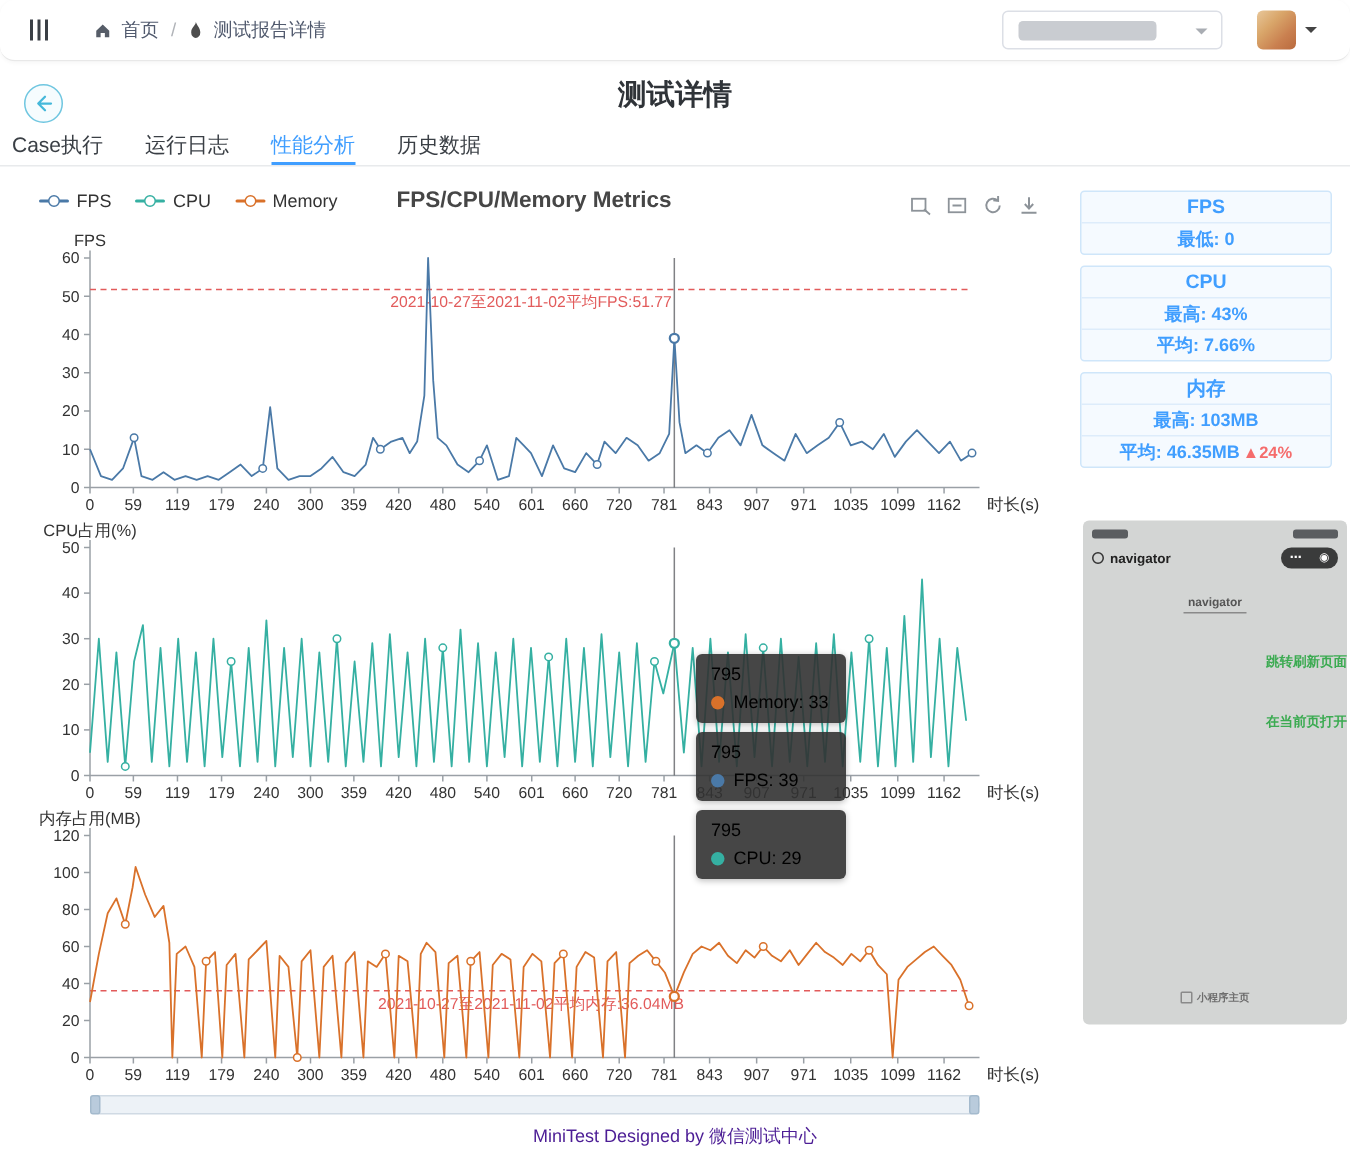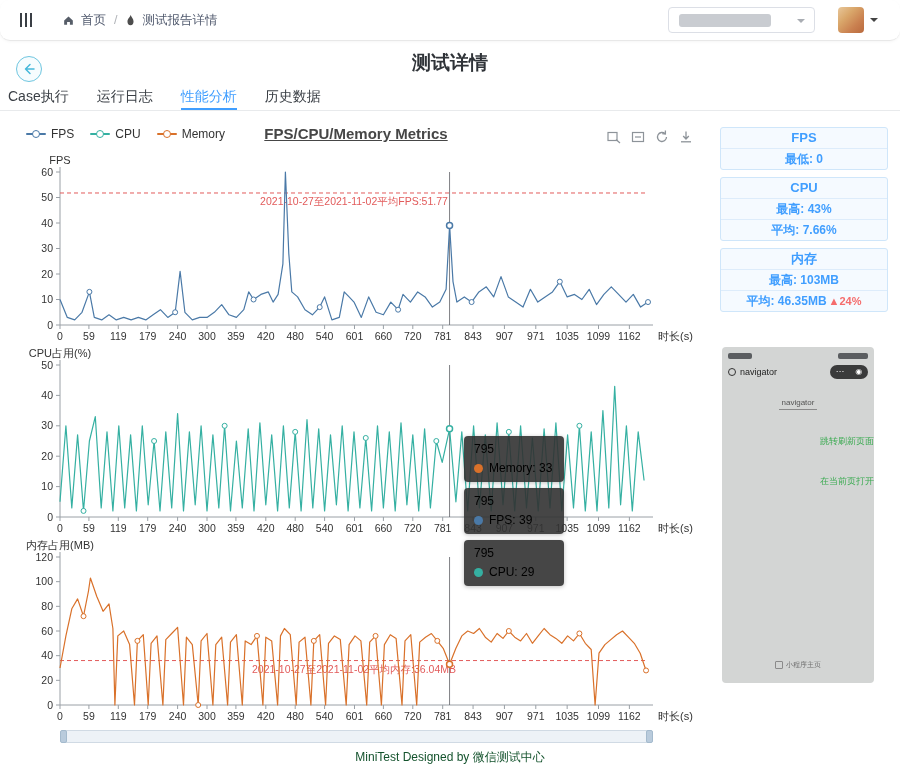--- a/index.html
+++ b/index.html
@@ -30,21 +30,21 @@
   .tabs{position:absolute;left:0;top:84px;width:900px;height:27px;border-bottom:1px solid #e8eaec;display:flex;box-sizing:border-box;}
   .tab{margin-left:28px;font-size:14px;color:#3a3f45;line-height:25px;cursor:pointer;white-space:nowrap;}
   .tab:first-child{margin-left:8px;}
   .tab.active{color:#409EFF;border-bottom:2px solid #409EFF;}
   
   .legend{position:absolute;left:26px;top:127px;display:flex;gap:16px;font-size:12px;color:#333;}
   .legend-item{display:flex;align-items:center;gap:5px;cursor:pointer;}
   .lm{width:20px;height:10px;position:relative;display:inline-block;}
   .lm-line{position:absolute;left:0;top:4px;width:20px;height:2px;border-radius:1px;}
   .lm-dot{position:absolute;left:6px;top:1px;width:6px;height:6px;border:1.5px solid #999;border-radius:50%;background:#fff;box-sizing:content-box;}
-  .chart-title{position:absolute;left:0;top:125px;width:712px;text-align:center;font-size:15px;font-weight:700;color:#464646;text-decoration:underline;}
+  .chart-title{position:absolute;left:0;top:125px;width:712px;text-align:center;font-size:15px;font-weight:700;color:#464646;}
   .toolbox{position:absolute;left:606px;top:129px;display:flex;gap:8px;}
   .toolbox .tool{width:16px;height:16px;cursor:pointer;}
   
   .charts-svg{position:absolute;left:0;top:150px;}
   .tooltip{position:absolute;left:464px;top:436px;z-index:5;}
   .tip-box{background:rgba(50,50,50,.9);border-radius:4px;color:#000000;padding:6px 12px 7px 10px;margin-bottom:6px;
     font-size:12px;min-width:72px;box-shadow:0 1px 4px rgba(0,0,0,.25);}
   .tip-header{margin-bottom:5px;}
   .tip-row{display:flex;align-items:center;gap:6px;white-space:nowrap;}
   .tip-dot{width:9px;height:9px;border-radius:50%;background:#999;flex:none;}
@@ -53,21 +53,21 @@
   .dz-handle{position:absolute;top:-1px;width:5px;height:11px;background:#b9cbdc;border:1px solid #a4bacd;border-radius:2px;}
   .dz-handle.left{left:-1px;} .dz-handle.right{right:-1px;}
   
   .cards{position:absolute;left:720px;top:127px;width:168px;}
   .card{border:1px solid #cfe6fa;background:#f5faff;border-radius:3px;margin-bottom:7px;color:#409EFF;
     text-align:center;font-weight:600;}
   .card .title{height:20px;line-height:20px;font-size:13px;}
   .card .row{height:20px;line-height:20px;font-size:12px;border-top:1px solid #ddecfb;}
   .delta{color:#f56c6c;font-size:11px;margin-left:2px;}
   
-  .phone{position:absolute;left:722px;top:347px;width:152px;height:336px;background:#d3d5d4;border-radius:4px;overflow:hidden;}
+  .phone{position:absolute;left:722px;top:347px;width:176px;height:336px;background:#d3d5d4;border-radius:4px;overflow:hidden;font-weight:bold;}
   .p-status{height:12px;padding:3px 6px 0;display:flex;justify-content:space-between;align-items:center;}
   .p-status span{display:inline-block;height:6px;background:#5a5d60;border-radius:2px;}
   .p-status .ps-l{width:24px;} .p-status .ps-r{width:30px;}
   .p-nav{display:flex;align-items:center;justify-content:space-between;padding:3px 6px 0;}
   .p-nav-left{display:flex;align-items:center;gap:4px;font-size:9px;color:#222;}
   .p-home-dot{width:8px;height:8px;border:1.3px solid #333;border-radius:50%;box-sizing:border-box;}
   .p-capsule{width:38px;height:14px;border-radius:8px;background:rgba(20,20,20,.8);color:#fff;
     display:flex;align-items:center;justify-content:space-around;font-size:8px;line-height:14px;}
   .p-tab{position:absolute;left:0;right:0;top:44px;text-align:center;}
   .p-tab span{font-size:8px;color:#555;border-bottom:1px solid #8a8a8a;padding:0 3px 2px;}
@@ -76,21 +76,21 @@
   .p-modal{position:absolute;left:12px;top:156px;width:140px;background:#fff;border-radius:6px;box-shadow:0 2px 8px rgba(0,0,0,.18);}
   .p-modal-text{font-size:9px;color:#333;padding:9px 10px 8px;text-align:center;line-height:1.35;}
   .p-modal-btns{display:flex;border-top:1px solid #ededed;height:24px;align-items:center;}
   .p-cancel{flex:1;text-align:center;font-size:9px;color:#353535;border-right:1px solid #ededed;line-height:24px;}
   .p-ok{flex:1;display:flex;justify-content:center;}
   .p-ok i{width:13px;height:13px;border-radius:50%;background:#4c67d6;display:block;}
   .p-footer{position:absolute;left:0;right:0;bottom:13px;text-align:center;font-size:7px;color:#6e6e6e;
     display:flex;align-items:center;justify-content:center;gap:3px;}
   .p-footer i{width:6px;height:6px;border:1px solid #8a8a8a;border-radius:1px;display:inline-block;}
   
-  .footer{position:absolute;left:0;top:749px;width:900px;text-align:center;font-size:12px;color:#14532d;}
+  .footer{position:absolute;left:0;top:749px;width:900px;text-align:center;font-size:12px;color:#4c1d95;}
 </style>
 </head>
 <body>
 
 <div class="topbar">
   <div class="hamburger">
       <i></i>
       <i></i>
       <i></i>
     </div>

